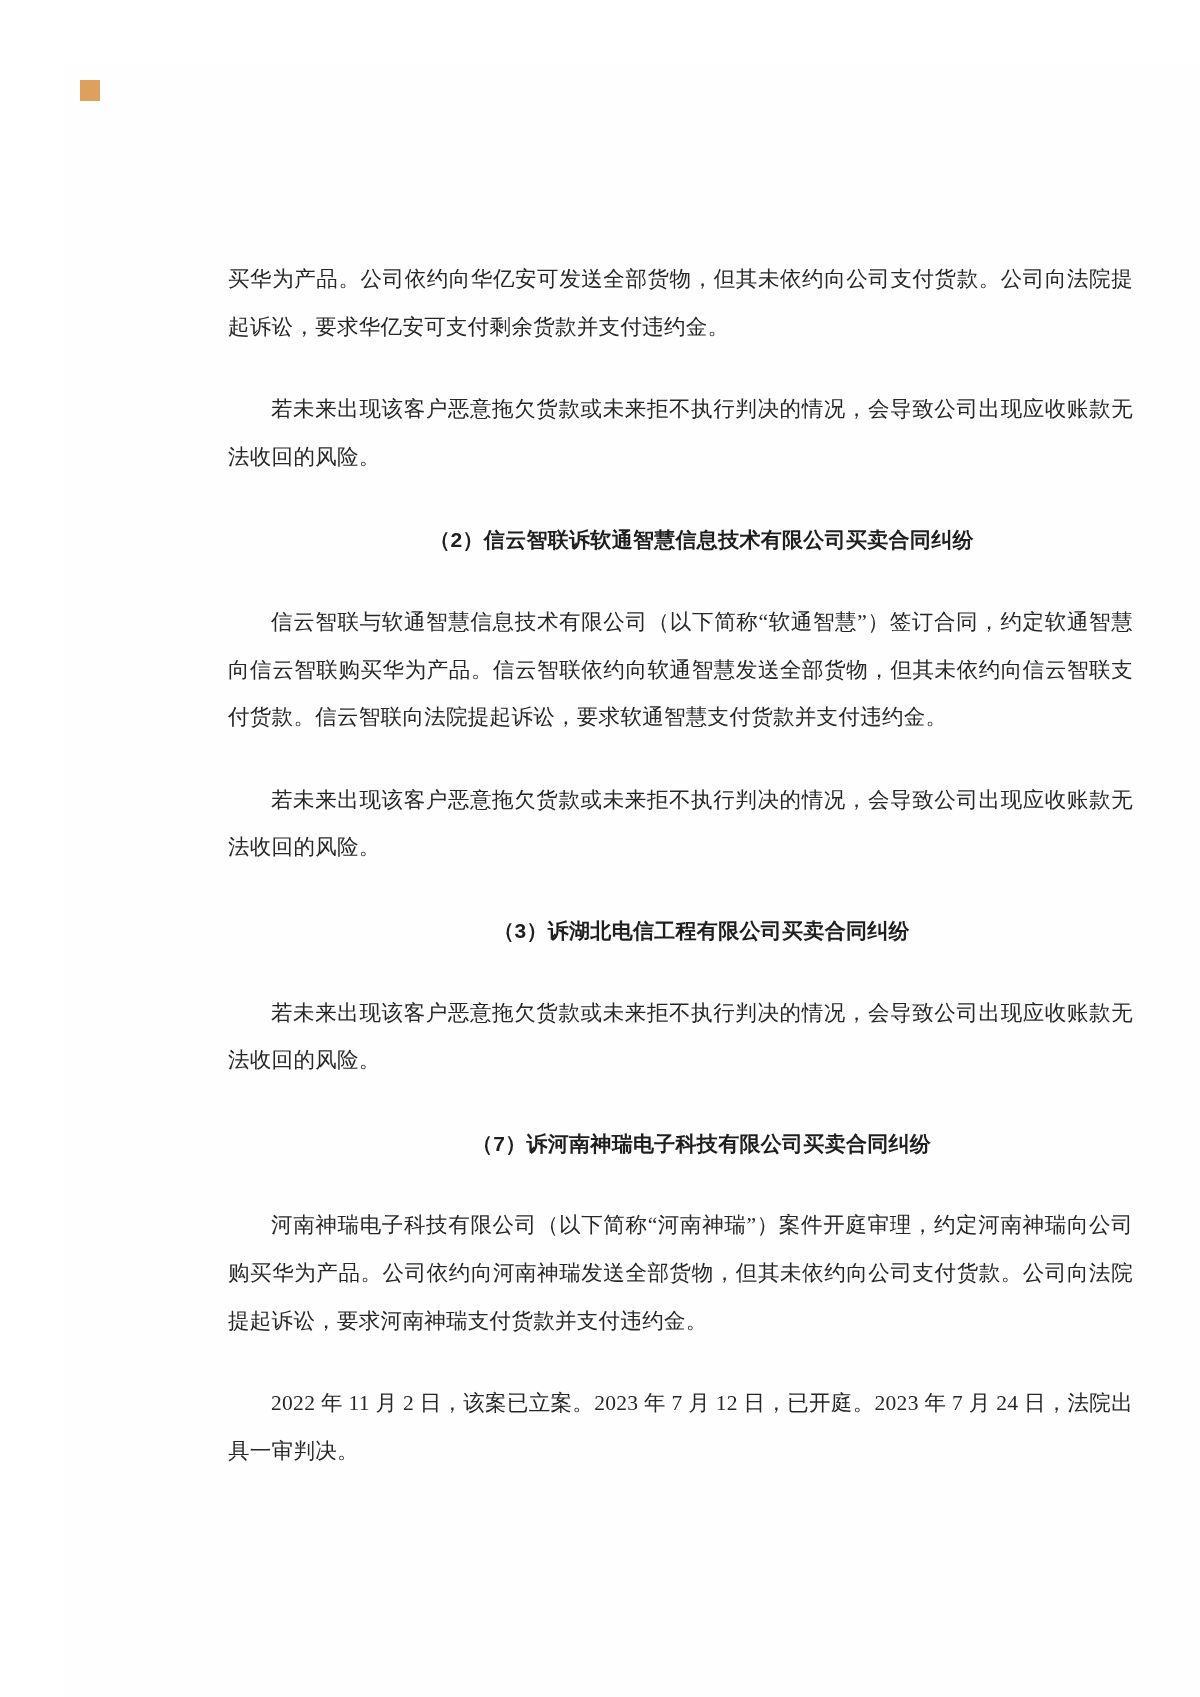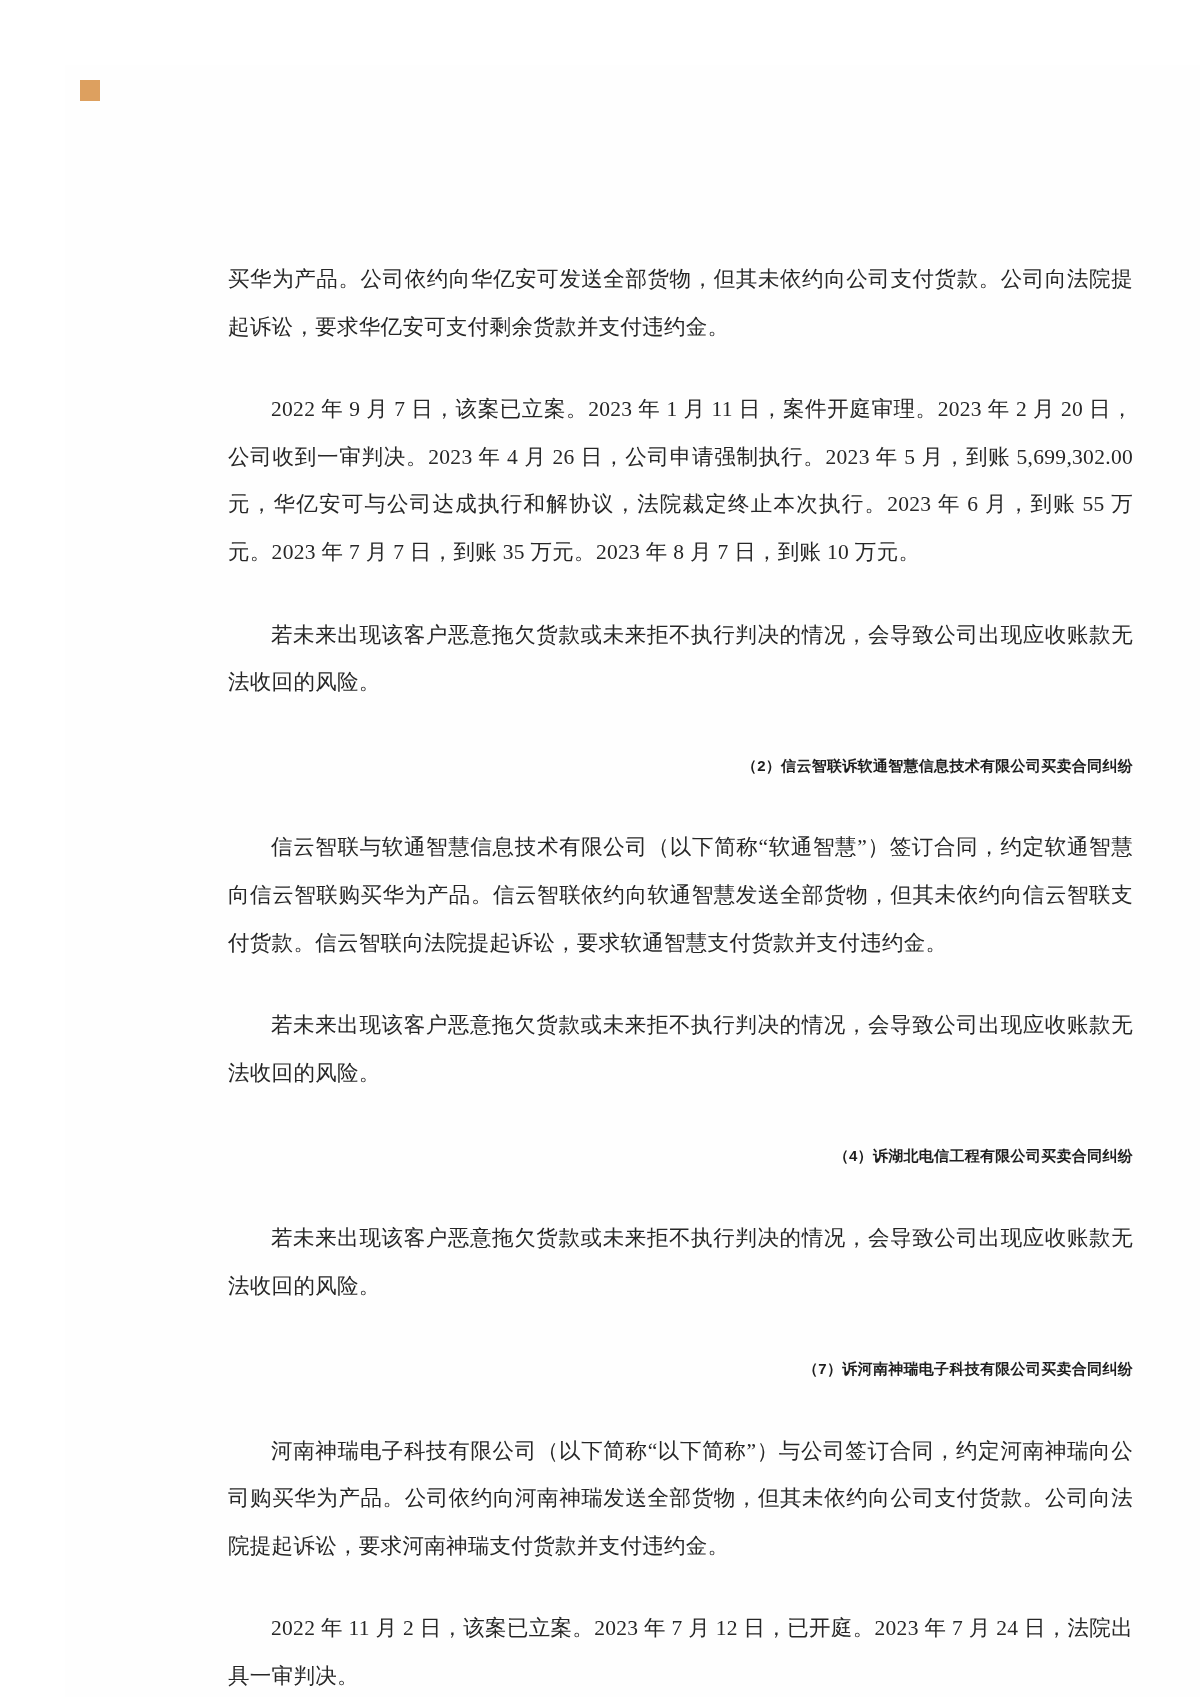--- a/index.html
+++ b/index.html
@@ -33,36 +33,35 @@
     font-size: 21.5px;
     line-height: 47.6px;
     text-align: justify;
     letter-spacing: 0.3px;
     word-break: break-all;
   }
   .para.indent { text-indent: 2em; }
   .para.heading {
     font-family: "Liberation Sans", "DejaVu Sans", sans-serif;
     font-weight: bold;
-    font-size: 15px;
-    text-align: right;
+    font-size: 21px;
+    text-align: center;
     color: #1e1e1e;
   }
 </style>
 </head>
 <body>
 
 <div class="page" style="background: rgb(254, 254, 254);">
   <div class="corner-mark" style="background: rgb(221, 160, 95);"></div>
   <div class="doc-body" style="color: rgb(38, 38, 38);">
       <div class="para body">买华为产品。公司依约向华亿安可发送全部货物，但其未依约向公司支付货款。公司向法院提起诉讼，要求华亿安可支付剩余货款并支付违约金。</div>
-      <div class="para body indent">2022 年 9 月 7 日，该案已立案。2023 年 1 月 11 日，案件开庭审理。2023 年 2 月 20 日，公司收到一审判决。2023 年 4 月 26 日，公司申请强制执行。2023 年 5 月，到账 5,699,302.00 元，华亿安可与公司达成执行和解协议，法院裁定终止本次执行。2023 年 6 月，到账 55 万元。2023 年 7 月 7 日，到账 35 万元。2023 年 8 月 7 日，到账 10 万元。</div>
       <div class="para body indent">若未来出现该客户恶意拖欠货款或未来拒不执行判决的情况，会导致公司出现应收账款无法收回的风险。</div>
       <div class="para heading indent">（2）信云智联诉软通智慧信息技术有限公司买卖合同纠纷</div>
       <div class="para body indent">信云智联与软通智慧信息技术有限公司（以下简称“软通智慧”）签订合同，约定软通智慧向信云智联购买华为产品。信云智联依约向软通智慧发送全部货物，但其未依约向信云智联支付货款。信云智联向法院提起诉讼，要求软通智慧支付货款并支付违约金。</div>
       <div class="para body indent">若未来出现该客户恶意拖欠货款或未来拒不执行判决的情况，会导致公司出现应收账款无法收回的风险。</div>
-      <div class="para heading indent">（4）诉湖北电信工程有限公司买卖合同纠纷</div>
+      <div class="para heading indent">（3）诉湖北电信工程有限公司买卖合同纠纷</div>
       <div class="para body indent">若未来出现该客户恶意拖欠货款或未来拒不执行判决的情况，会导致公司出现应收账款无法收回的风险。</div>
       <div class="para heading indent">（7）诉河南神瑞电子科技有限公司买卖合同纠纷</div>
-      <div class="para body indent">河南神瑞电子科技有限公司（以下简称“以下简称”）与公司签订合同，约定河南神瑞向公司购买华为产品。公司依约向河南神瑞发送全部货物，但其未依约向公司支付货款。公司向法院提起诉讼，要求河南神瑞支付货款并支付违约金。</div>
+      <div class="para body indent">河南神瑞电子科技有限公司（以下简称“河南神瑞”）案件开庭审理，约定河南神瑞向公司购买华为产品。公司依约向河南神瑞发送全部货物，但其未依约向公司支付货款。公司向法院提起诉讼，要求河南神瑞支付货款并支付违约金。</div>
       <div class="para body indent">2022 年 11 月 2 日，该案已立案。2023 年 7 月 12 日，已开庭。2023 年 7 月 24 日，法院出具一审判决。</div>
     </div>
 </div>
 
 </body></html>

